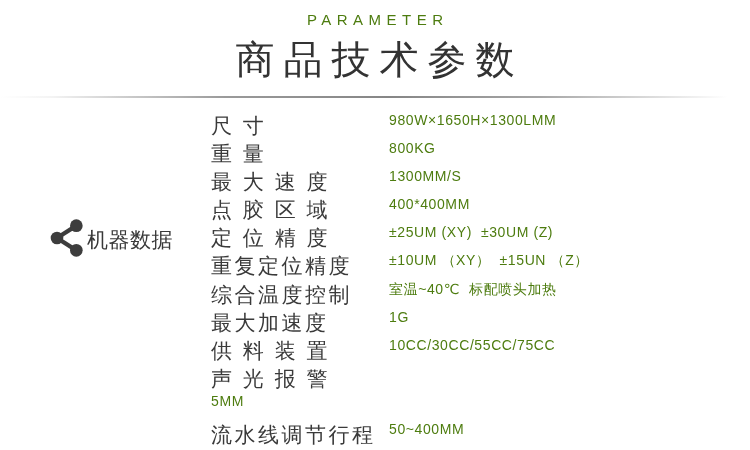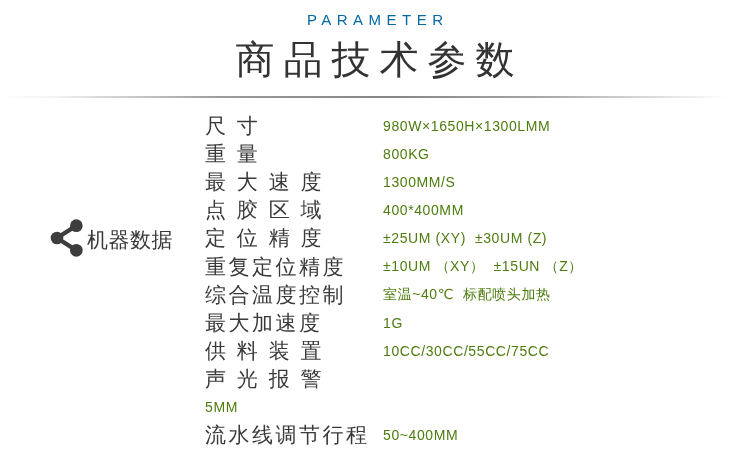--- a/index.html
+++ b/index.html
@@ -11,21 +11,21 @@
     color: #3a3a3a;
     overflow: hidden;
   }
   .eyebrow {
     position: absolute;
     top: 11px; left: 0; right: 0;
     text-align: center;
     font-size: 15px;
     letter-spacing: 5.5px;
     text-indent: 5.5px;
-    color: #0369a1;
+    color: #4d7c0f;
     font-weight: 400;
   }
   .main-title {
     position: absolute;
     top: 33px; left: 0; right: 0;
     text-align: center;
     font-size: 39px;
     font-weight: 400;
     letter-spacing: 9px;
     text-indent: 9px;
@@ -60,22 +60,22 @@
     letter-spacing: 0.5px;
     white-space: pre;
   }
   .spec-table {
     position: absolute;
     left: 205px; top: 112px;
     width: 520px;
   }
   .spec-row {
     display: flex;
-    align-items: center;
     height: 28.1px;
+    margin-left: 6px;
   }
   .spec-label {
     width: 178px;
     flex: 0 0 178px;
     font-size: 21px;
     letter-spacing: 2.5px;
     color: #3a3a3a;
     white-space: pre;
   }
   .spec-value {

